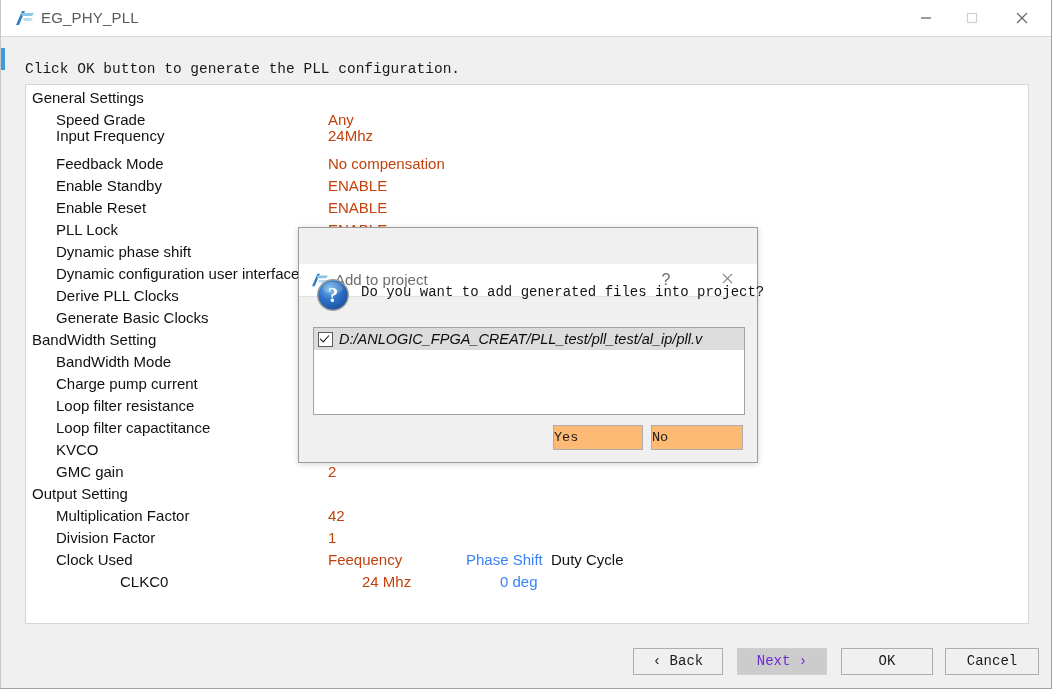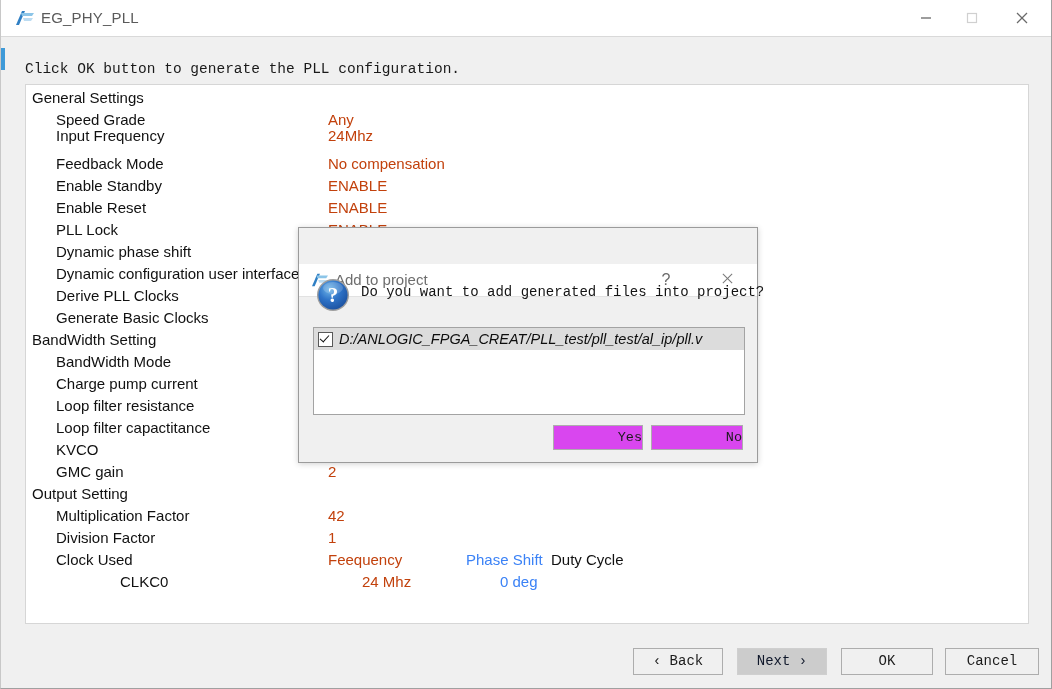--- a/index.html
+++ b/index.html
@@ -136,21 +136,21 @@
     font-family: "Liberation Mono", monospace;
     font-size: 14px;
     color: #1b1b1b;
     padding: 0;
     box-sizing: border-box;
     cursor: default;
     text-align: center;
     line-height: 25px;
   }
   #wiz-back   { left: 632px; width: 90px; }
-  #wiz-next   { left: 736px; width: 90px; background: #cccccc; border-color: #cfcfcf; color: #0f172a; }
+  #wiz-next   { left: 736px; width: 90px; background: #cccccc; border-color: #cfcfcf; color: #6d28d9; }
   #wiz-ok     { left: 840px; width: 92px; }
   #wiz-cancel { left: 944px; width: 94px; }
 
   
   #modal {
     position: absolute;
     left: 297px; top: 227px;
     width: 460px;
     height: 236px;
     background: #f0f0f0;
@@ -251,30 +251,30 @@
     left: 3px; top: 0px;
     width: 4px; height: 8px;
     border: solid #101010;
     border-width: 0 1.6px 1.6px 0;
     transform: rotate(42deg);
   }
   .modal-btn {
     position: absolute;
     top: 197px;
     height: 25px;
-    background: #d946ef;
+    background: #fdba74;
     border: 1px solid #adadad;
     font-family: "Liberation Mono", monospace;
     font-size: 13.5px;
     color: #1b1b1b;
     box-sizing: border-box;
     cursor: default;
     padding: 0;
     line-height: 23px;
-    text-align: right;
+    text-align: left;
   }
   #modal-yes { left: 254px; width: 90px; }
   #modal-no  { left: 352px; width: 92px; }
 </style>
 </head>
 <body>
 
 <div id="app-window">
 
   <div id="titlebar">

